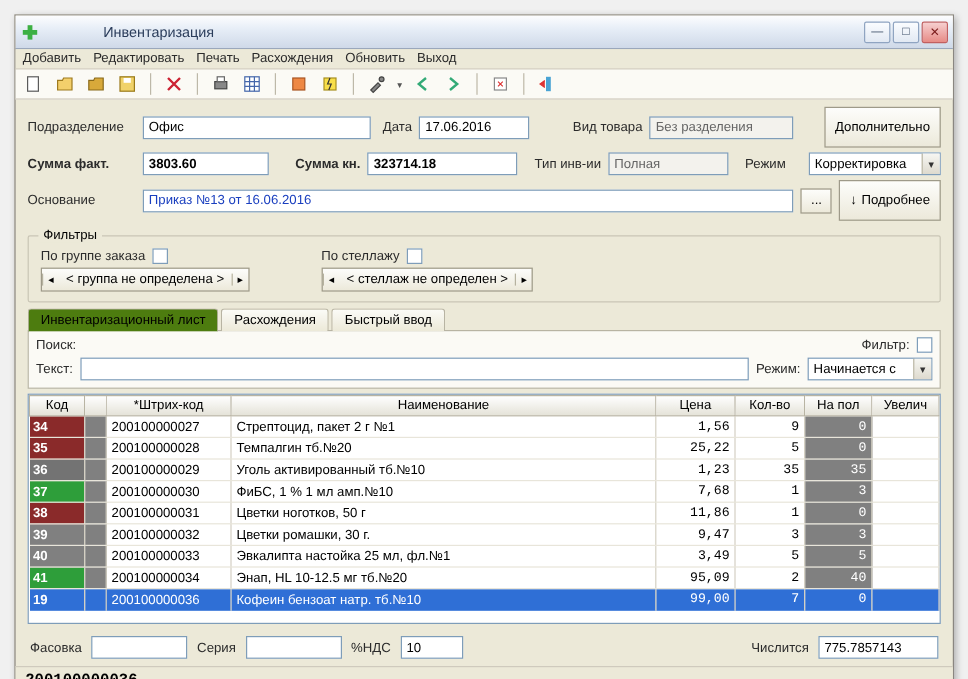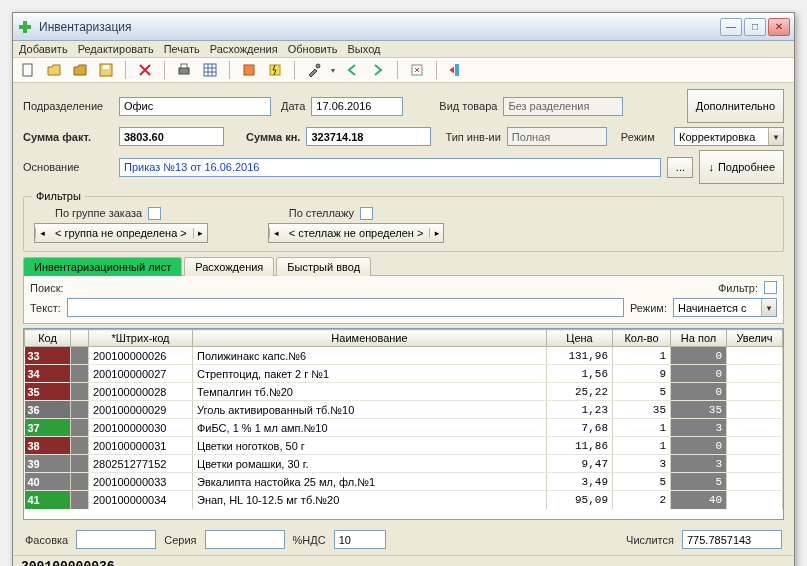--- a/index.html
+++ b/index.html
@@ -1,18 +1,18 @@
 <!DOCTYPE html>
 <html><head>
 <meta charset="utf-8">
 <style>
 * { box-sizing: border-box; margin: 0; padding: 0; font-family: Tahoma, Arial, sans-serif; font-size: 11px; }
 body { background: #f0f0f0; display: flex; justify-content: center; align-items: flex-start; padding: 12px; }
 .window { width: 807px; background: #ece9d8; border: 1px solid #8a8681; box-shadow: 2px 2px 6px rgba(0,0,0,.3); }
-.titlebar { height: 28px; background: linear-gradient(#fdfdfe,#e7eef7 40%,#cfd9e8); border-bottom: 1px solid #9aa7bb; display: flex; align-items: center; padding: 0 4px; }
+.titlebar { height: 28px; background: linear-gradient(#fdfdfe,#e7eef7 40%,#cfd9e8); border-bottom: 1px solid #9aa7bb; display: flex; align-items: center; padding: 0 4px; gap: 47px; }
 .titlebar .app-icon { width: 16px; height: 16px; margin-right: 6px; display:flex; align-items:center; justify-content:center; }
 .titlebar .title { flex: 1; color: #2b3d5b; font-size: 12px; }
 .titlebar .win-btns { display: flex; gap: 2px; }
 .win-btn { width: 22px; height: 18px; background: linear-gradient(#fafcff,#e2e9f3); border: 1px solid #8fa4c1; border-radius: 2px; display: flex; align-items: center; justify-content: center; cursor: pointer; font-size:10px; color:#3b4c66;}
 .win-btn.close { background: linear-gradient(#f6cfcf,#e78b86); border-color:#c16060; color:#7a1a1a;}
 .menubar { background: #ece9d8; padding: 2px 6px; display: flex; gap: 10px; border-bottom: 1px solid #cfcabd; }
 .menubar span { cursor: pointer; color:#2b2b2b; }
 .toolbar { background: #fbfaf5; padding: 3px 6px; display: flex; gap: 8px; align-items: center; border-bottom: 1px solid #cfcabd; }
 .tb-btn { width: 18px; height: 18px; display: flex; align-items:center; justify-content:center; cursor:pointer; }
 .tb-sep { width: 1px; height: 18px; background: #bdb8a8; margin: 0 2px; }
@@ -21,27 +21,27 @@
 .lbl { color:#2b2b2b; white-space: nowrap; }
 .input { background: #fff; border: 1px solid #7e9db9; height: 19px; padding: 1px 4px; }
 .input.disabled { background:#f3f2ed; color:#666; }
 .btn { background: linear-gradient(#fdfdfb,#ece9da); border: 1px solid #9e9a89; height:21px; padding: 16px 8px; cursor:pointer; display:flex; align-items:center; gap:4px;}
 .select-arrow { background: linear-gradient(#f6f6f2,#dedace); border-left:1px solid #b6b29f; width:15px; display:flex; align-items:center; justify-content:center; font-size:9px; color:#333; cursor:pointer;}
 .combo { display:flex; background:#fff; border:1px solid #7e9db9; height:19px; align-items:stretch;}
 .combo .val { flex:1; padding:1px 4px; display:flex; align-items:center;}
 .group-box { border: 1px solid #c9c5b5; border-radius:2px; margin: 4px 10px; position:relative; padding: 10px 10px 8px; background:#ece9d8;}
 .group-box .legend { position:absolute; top:-7px; left:8px; background:#ece9d8; padding:0 4px; }
 .filter-pair { display:flex; flex-direction:column; gap:3px; align-items:flex-start;}
-.chkrow { display:flex; gap:6px;margin-left:21px; }
+.chkrow { display:flex; align-items:center; gap:6px; }
 .chkbox { width:13px; height:13px; border:1px solid #7e9db9; background:#fff; cursor:pointer;}
 .listbtn { display:flex; align-items:center; border:1px solid #9e9a89; height:20px; background:linear-gradient(#fdfdfb,#ece9da); cursor:pointer;}
 .listbtn .caret { width:14px; border-left:1px solid #b6b29f; display:flex; align-items:center; justify-content:center; font-size:9px;}
 .tabs { display:flex; padding: 0 10px; gap:2px; }
 .tab { background: linear-gradient(#fbfbf7,#ece9d8); border:1px solid #b8b4a3; border-bottom:none; padding:3px 10px; border-radius:3px 3px 0 0; cursor:pointer; position:relative; top:1px;}
-.tab.active { background: #22c55e; z-index:2; }
+.tab.active { background: #4d7c0f; z-index:2; }
 .tab-body { border:1px solid #b8b4a3; margin: 0 10px 4px; background:#fbfaf5; padding:5px 6px 6px; }
 .search-row { display:flex; align-items:center; gap:6px; }
 .table-wrap { margin: 0 10px 6px; border:1px solid #7e9db9; background:#fff; height: 192px; overflow:auto; }
 table { border-collapse: collapse; width: 100%; font-family: "Courier New", monospace; font-size: 12px; }
 th { background: linear-gradient(#fefefe,#e4e2d7); border:1px solid #b8b4a3; padding:2px 4px; font-weight:normal; font-family: Tahoma, Arial, sans-serif; font-size:11px; text-align:center; position:sticky; top:0;}
 td { border-right: 1px solid #d4d0c3; padding: 1px 4px; white-space:nowrap; height:18px;}
 tr:not(:last-child) td { border-bottom: 1px solid #e8e5da; }
 td.code-cell { color:#fff; font-weight:bold; width:46px; text-align:left; padding-left:3px;}
 td.gap-cell { width:18px; }
 td.num { text-align:right; font-family:"Courier New",monospace;}
@@ -162,21 +162,21 @@
         <svg width="16" height="16">
           <rect x="7" y="2" width="4" height="12" fill="#49a3d4"></rect>
           <path d="M6 5l-4 3 4 3" fill="#d33" stroke="#d33"></path>
         </svg>
       </div>
   </div>
 
   <div class="form-area">
     <div class="form-row">
       <span class="lbl" style="width:90px">Подразделение</span>
-      <input class="input" style="width: 152px;" value="Офис">
+      <input class="input" style="width: 190px;" value="Офис">
       <span class="lbl" style="margin-left:4px">Дата</span>
       <input class="input" style="width: 92px;" value="17.06.2016">
       <span class="lbl" style="margin-left:30px">Вид товара</span>
       <input class="input disabled" style="width: 120px;" readonly="" value="Без разделения">
       <button class="btn" style="margin-left:auto">Дополнительно</button>
     </div>
     <div class="form-row">
       <span class="lbl" style="width:90px;font-weight:bold">Сумма факт.</span>
       <input class="input" style="width: 105px; font-weight: bold;" value="3803.60">
       <span class="lbl" style="margin-left:16px;font-weight:bold">Сумма кн.</span>
@@ -260,30 +260,20 @@
         <th style="width:104px">*Штрих-код</th>
         <th>Наименование</th>
         <th style="width:66px">Цена</th>
         <th style="width:58px">Кол-во</th>
         <th style="width:56px">На пол</th>
         <th style="width:56px">Увелич</th>
       </tr>
         </thead>
       <tbody id="tbody">
           <tr>
-            <td class="code-cell" style="background:#8a2a2a">33</td>
-            <td class="gap-cell" style="background:#808080"></td>
-            <td>200100000026</td>
-            <td>Полижинакс капс.№6</td>
-            <td class="num">131,96</td>
-            <td class="num">1</td>
-            <td class="shelf num">0</td>
-            <td></td>
-          </tr>
-          <tr>
             <td class="code-cell" style="background:#8a2a2a">34</td>
             <td class="gap-cell" style="background:#808080"></td>
             <td>200100000027</td>
             <td>Стрептоцид, пакет 2 г №1</td>
             <td class="num">1,56</td>
             <td class="num">9</td>
             <td class="shelf num">0</td>
             <td></td>
           </tr>
           <tr>
@@ -322,21 +312,21 @@
             <td>200100000031</td>
             <td>Цветки ноготков, 50 г</td>
             <td class="num">11,86</td>
             <td class="num">1</td>
             <td class="shelf num">0</td>
             <td></td>
           </tr>
           <tr>
             <td class="code-cell" style="background:#808080">39</td>
             <td class="gap-cell" style="background:#808080"></td>
-            <td>280251277152</td>
+            <td>200100000032</td>
             <td>Цветки ромашки, 30 г.</td>
             <td class="num">9,47</td>
             <td class="num">3</td>
             <td class="shelf num">3</td>
             <td></td>
           </tr>
           <tr>
             <td class="code-cell" style="background:#808080">40</td>
             <td class="gap-cell" style="background:#808080"></td>
             <td>200100000033</td>
@@ -347,20 +337,30 @@
             <td></td>
           </tr>
           <tr>
             <td class="code-cell" style="background:#2e9e3a">41</td>
             <td class="gap-cell" style="background:#808080"></td>
             <td>200100000034</td>
             <td>Энап, HL 10-12.5 мг тб.№20</td>
             <td class="num">95,09</td>
             <td class="num">2</td>
             <td class="shelf num">40</td>
+            <td></td>
+          </tr>
+          <tr class="sel">
+            <td class="code-cell" style="background:#2f6fd6">19</td>
+            <td class="gap-cell" style="background:#2f6fd6"></td>
+            <td>200100000036</td>
+            <td>Кофеин бензоат натр. тб.№10</td>
+            <td class="num">99,00</td>
+            <td class="num">7</td>
+            <td class="shelf num">0</td>
             <td></td>
           </tr>
         </tbody>
     </table>
   </div>
 
   <div class="footer-row">
     <span class="lbl">Фасовка</span>
     <input class="input" style="">
     <span class="lbl">Серия</span>

